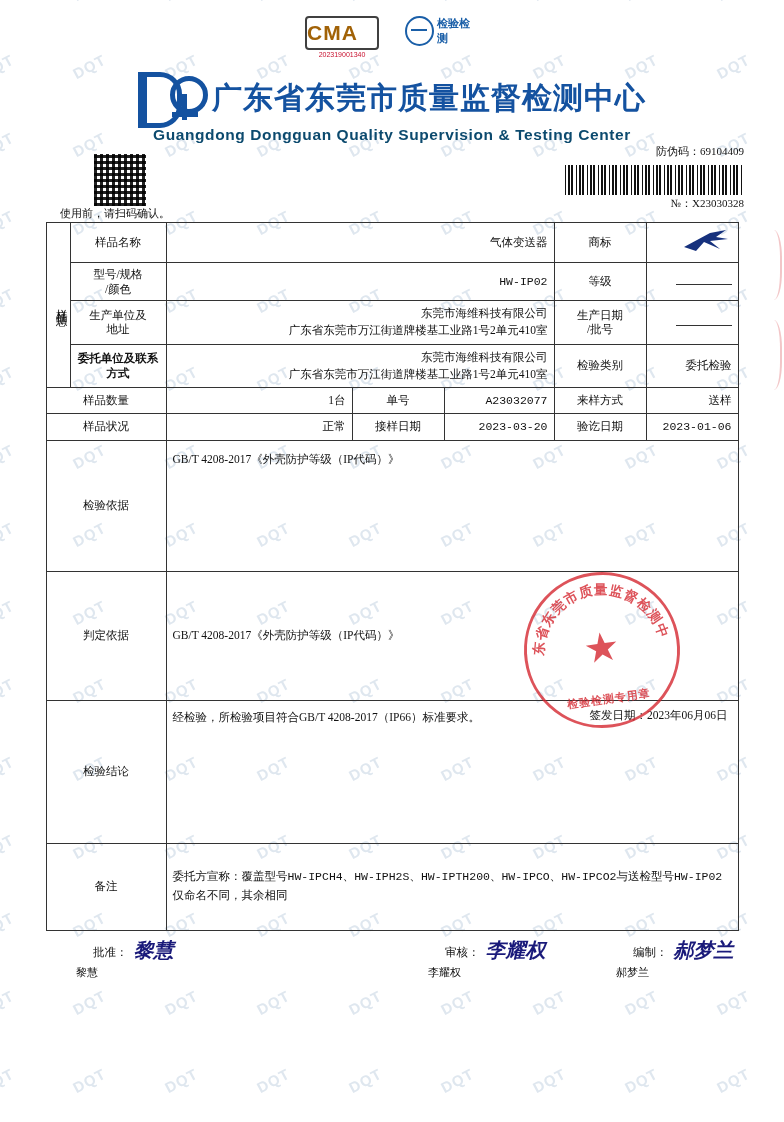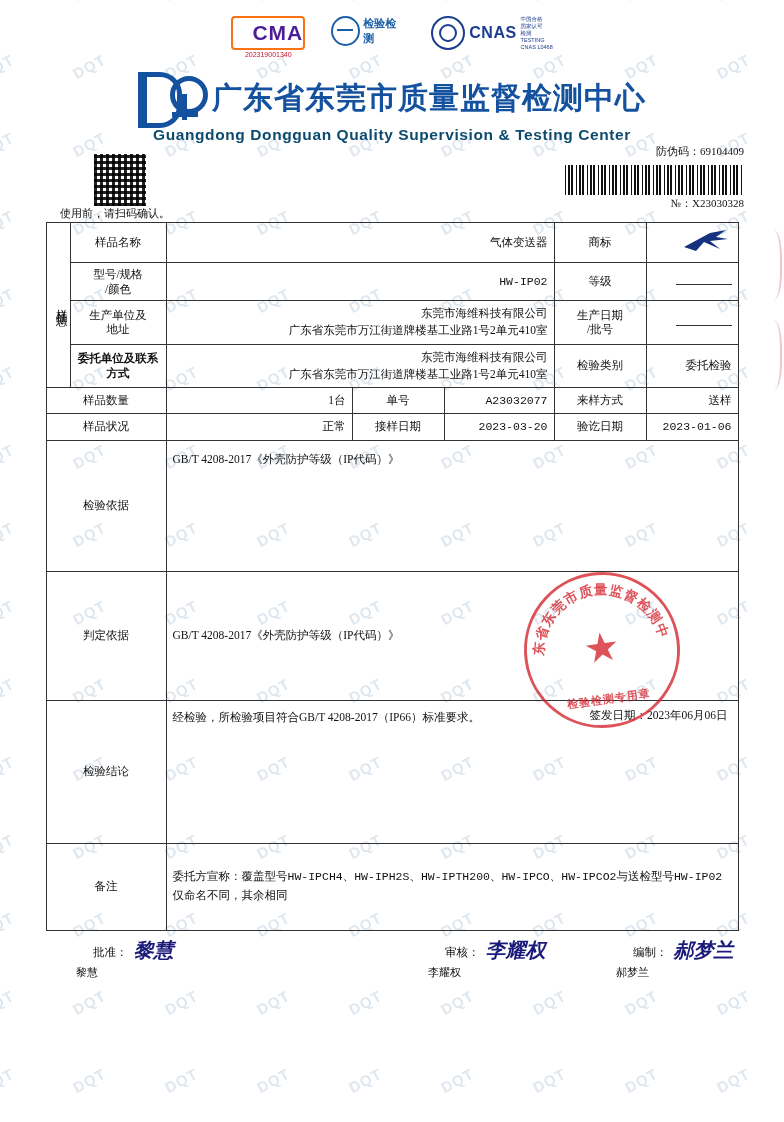--- a/index.html
+++ b/index.html
@@ -27,23 +27,23 @@
 
   .content{position:relative;z-index:2;}
 
   
   .cert-row{
     display:flex;justify-content:center;align-items:flex-start;
     gap:26px;padding-top:16px;height:54px;
   }
   .cert{display:flex;flex-direction:column;align-items:center;}
   .cma-badge{
-    width:70px;height:30px;border:2px solid #f97316;border-radius:4px;
-    color:#4c1d95;font-family:"Liberation Sans",sans-serif;font-weight:bold;
-    font-size:19px;display:flex;align-items:center;justify-content:flex-end;
+    width:70px;height:30px;border:2px solid #404040;border-radius:4px;
+    color:#a16207;font-family:"Liberation Sans",sans-serif;font-weight:bold;
+    font-size:19px;display:flex;align-items:center;justify-content:flex-start;
     letter-spacing:1px;position:relative;
   }
   .cma-badge .c{font-size:21px;}
   .cert-num{font-size:7px;color:#c8102e;font-family:"Liberation Sans",sans-serif;margin-top:1px;}
   .cal-badge{
     width:74px;height:30px;display:flex;align-items:center;justify-content:center;
     color:#1a5fa8;font-family:"Liberation Sans",sans-serif;font-weight:bold;font-size:11px;
     border-radius:3px;gap:3px;
   }
   .cal-circle{width:26px;height:26px;border-radius:50%;border:2px solid #1a5fa8;display:inline-block;position:relative;}
@@ -344,33 +344,20 @@
           <span class="c">CMA</span>
         </div>
         <div class="cert-num">202319001340</div>
       </div>
       <div class="cert">
         <div class="cal-badge">
           <span class="cal-circle"></span>
           <span>检验检测</span>
         </div>
       </div>
-      <div class="cert">
-        <div class="cnas-box">
-          <span class="cnas-logo"></span>
-          <span class="cnas-text">CNAS</span>
-          <span class="cnas-right">
-            <div>中国合格</div>
-            <div>国家认可</div>
-            <div>检测</div>
-            <div>TESTING</div>
-            <div>CNAS L0468</div>
-          </span>
-        </div>
-      </div>
     </div>
 
     <div class="header">
       <div class="logo-mark">
         <div class="d"></div>
           <div class="q"></div>
           <div class="qt"></div>
           <div class="qb"></div>
       </div>
       <div class="title-cn">广东省东莞市质量监督检测中心</div>

